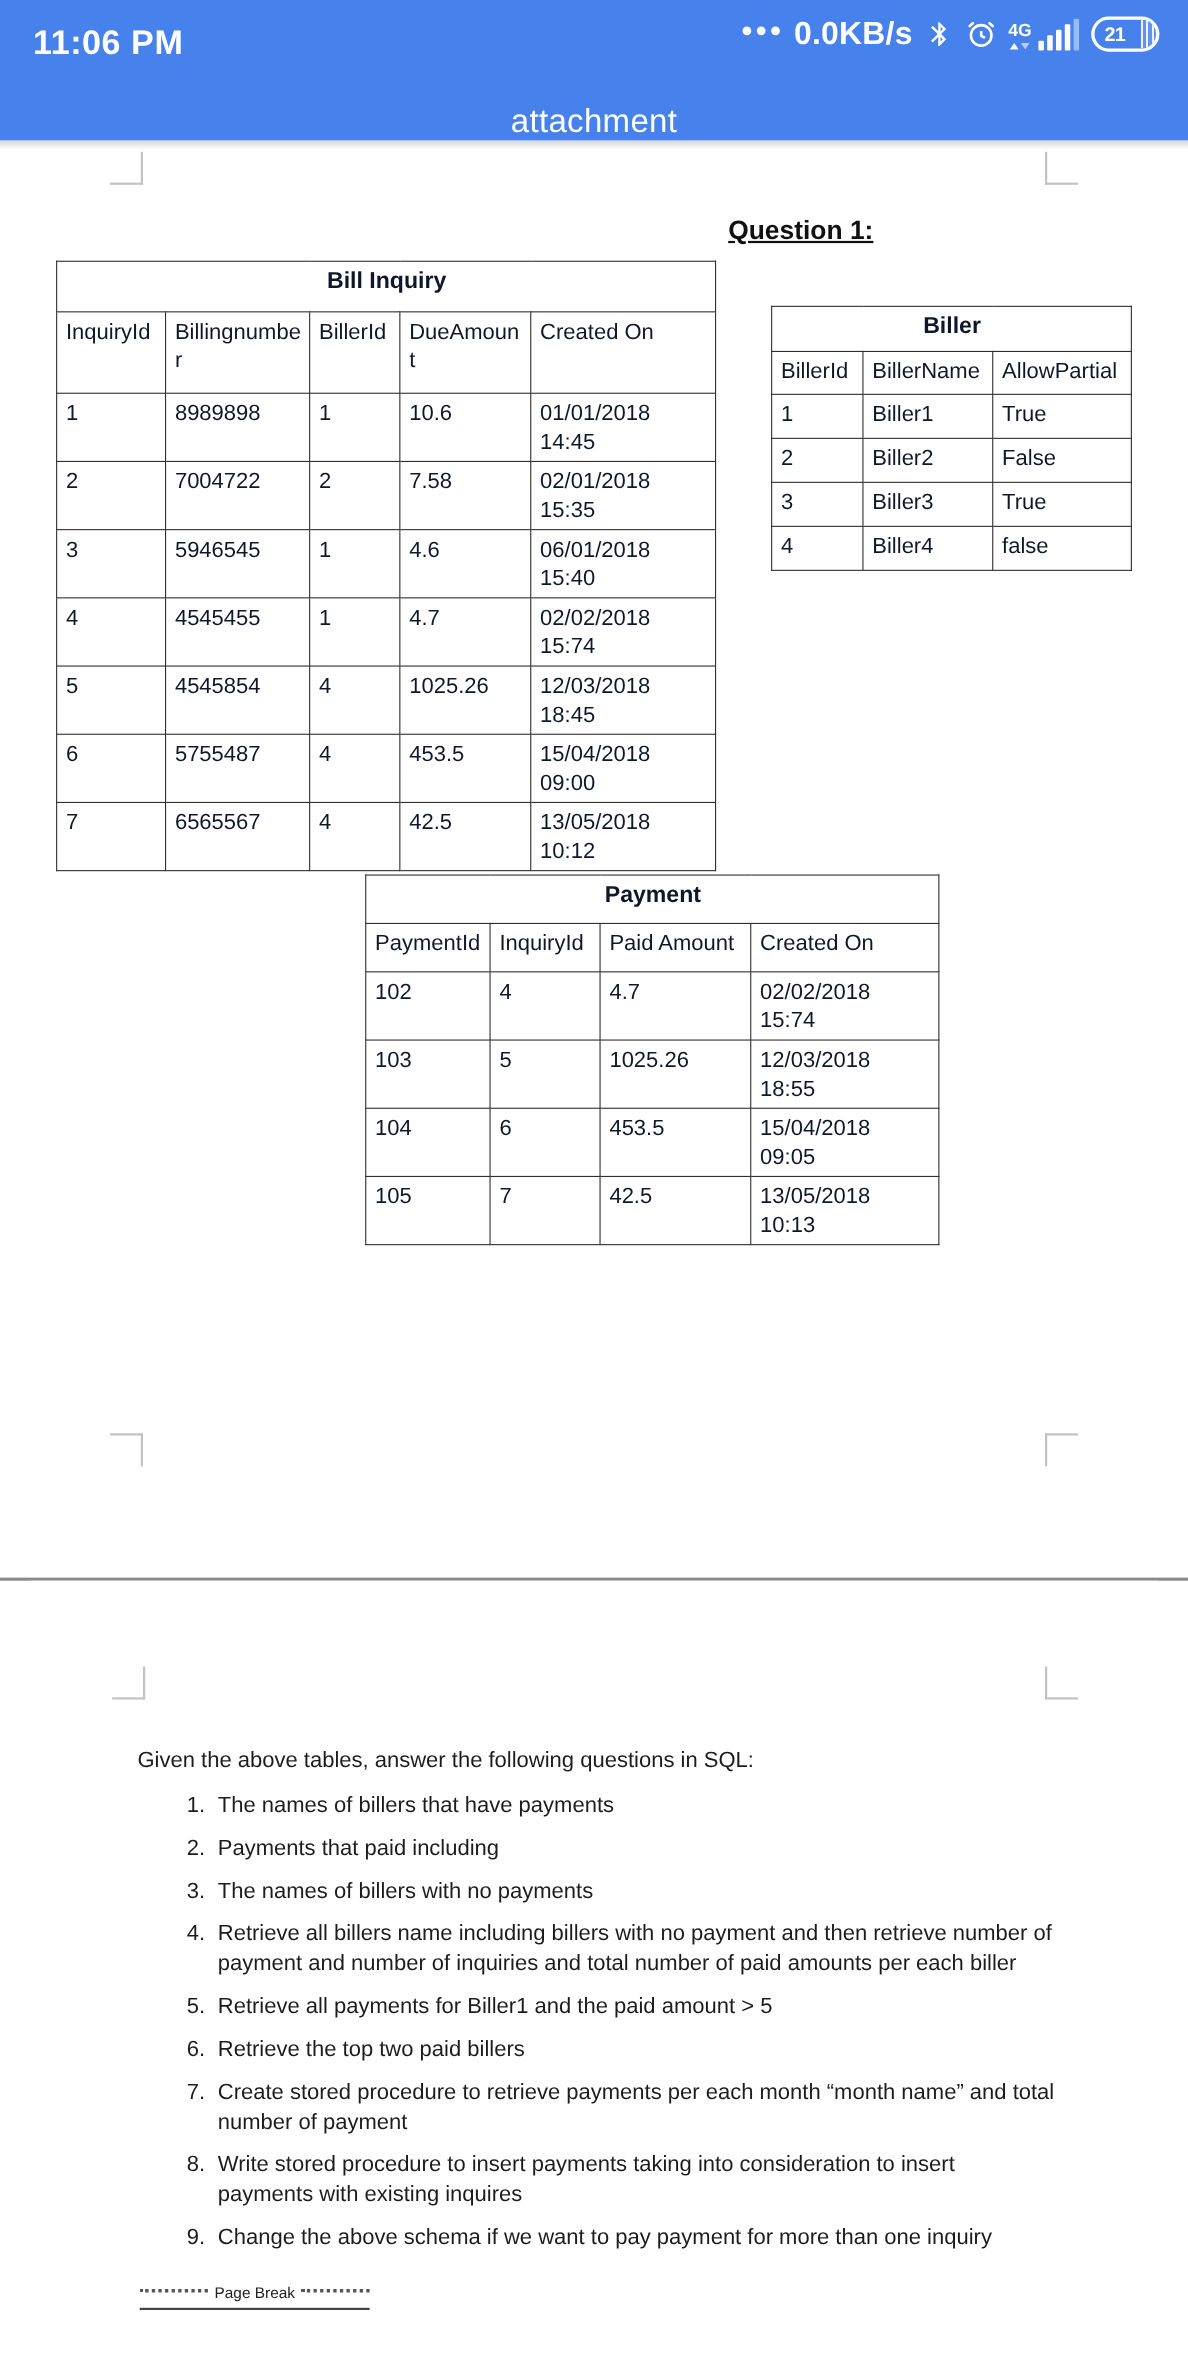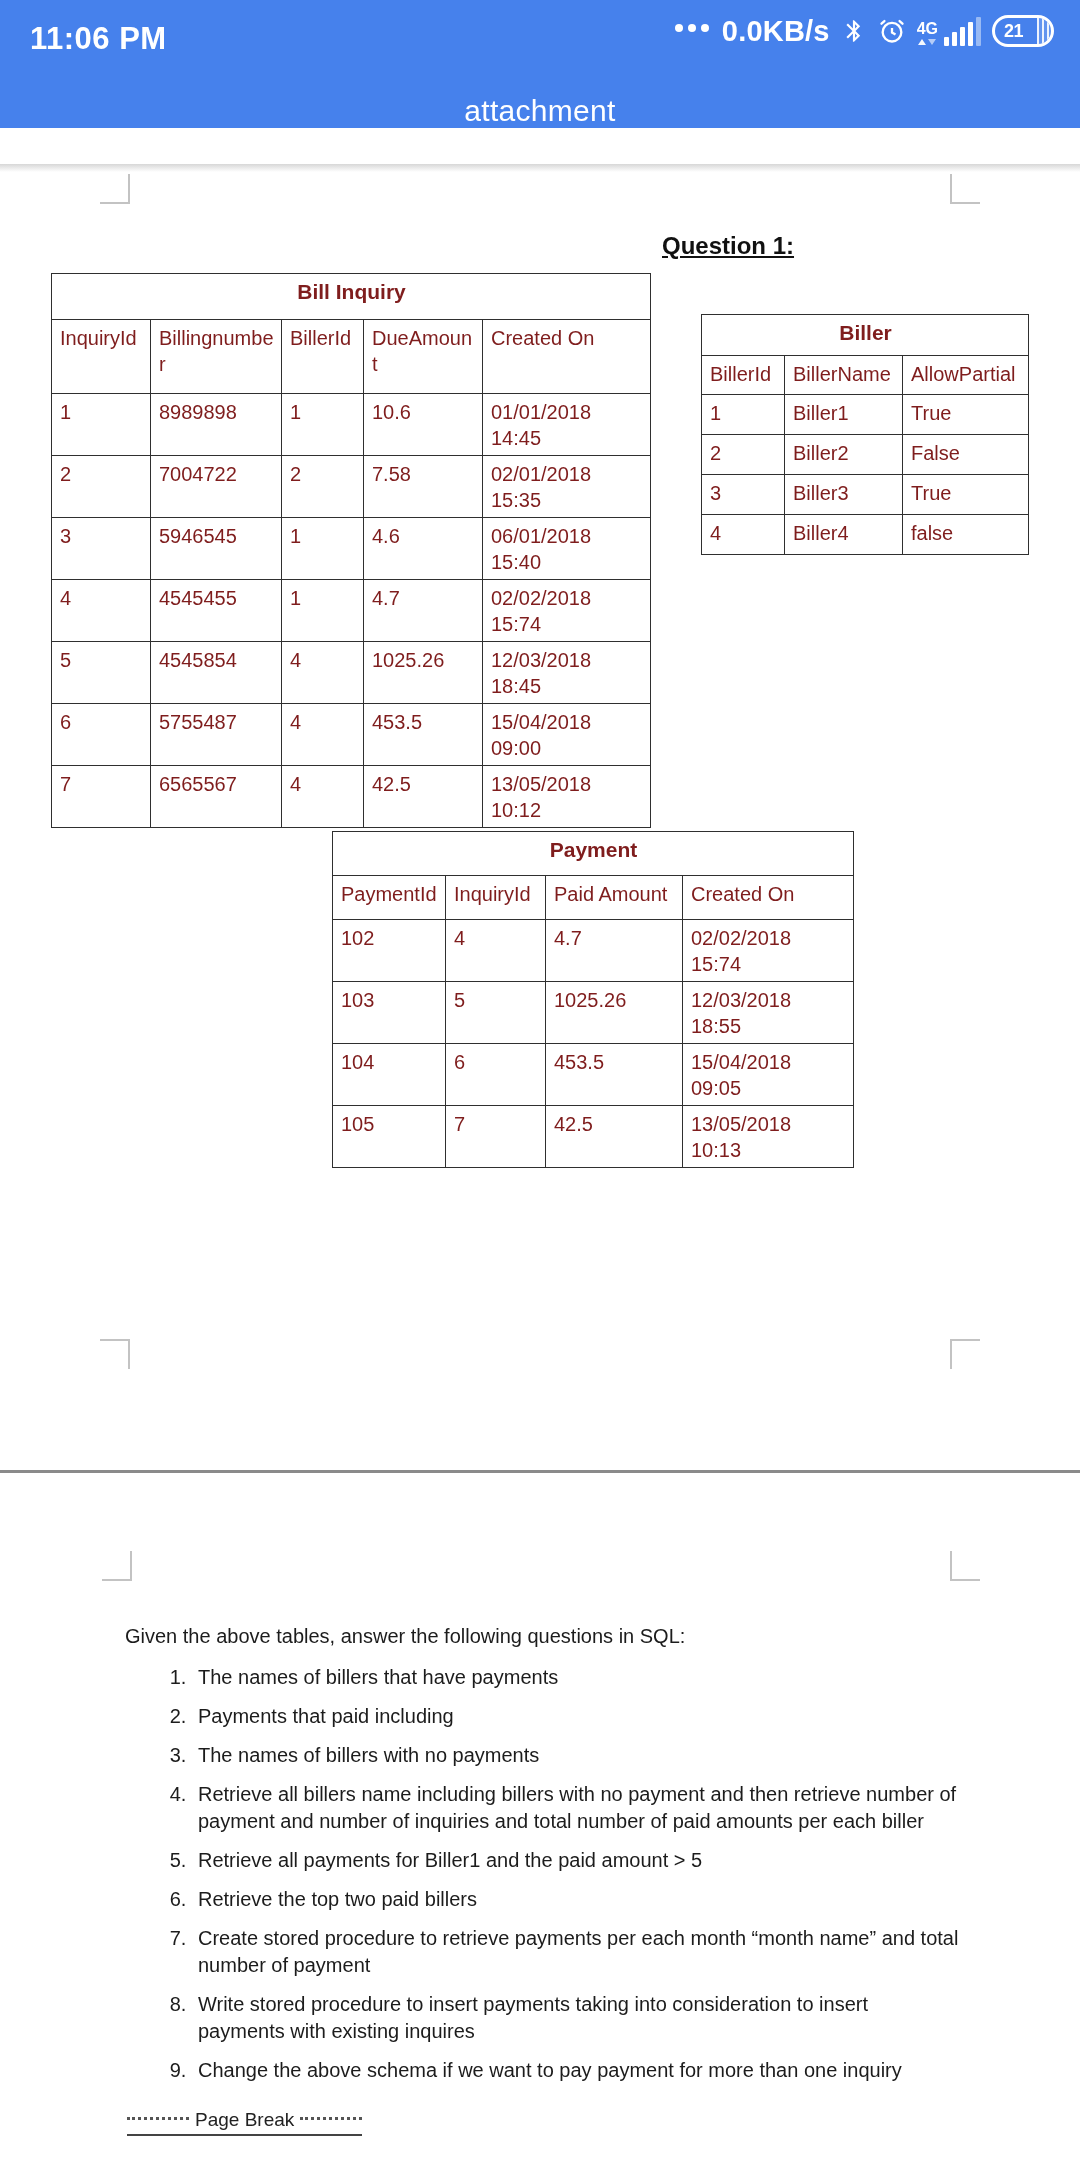--- a/index.html
+++ b/index.html
@@ -29,37 +29,37 @@
   .signal-bars i:nth-child(5){height:29px;background:rgba(255,255,255,.45)}
   .battery{position:relative;width:62px;height:32px;border:3px solid #fff;border-radius:17px;display:flex;align-items:center;box-sizing:border-box;overflow:hidden;}
   .battery-num{font-size:18px;font-weight:700;padding-left:9px;letter-spacing:-.5px;}
   .battery-fill{position:absolute;right:0;top:0;bottom:0;width:14px;background:repeating-linear-gradient(90deg,rgba(255,255,255,.9) 0 2px,rgba(255,255,255,.15) 2px 5px);}
   .title-row{position:absolute;top:56px;left:0;right:0;height:72px;display:flex;align-items:flex-end;justify-content:center;}
   .app-title{font-size:30px;font-weight:400;color:#fff;letter-spacing:.3px;}
 
   
   .document{position:relative;width:1080px;height:2032px;background:#fff;}
   .page{position:relative;background:#fff;}
-  .page1{height:1306px;margin-top:36px;}
+  .page1{height:1306px;}
   .page1 .top-shadow{position:absolute;top:0;left:0;right:0;height:8px;background:linear-gradient(#d7d7d7,rgba(255,255,255,0));}
   .page-divider{height:3px;background:#8a8a8a;}
   .page2{height:723px;border-radius:29px;}
 
   
   .mark{position:absolute;width:28px;height:28px;border:0 solid #c3c3c3;}
   .mark.tl{border-right-width:2px;border-bottom-width:2px;}
   .mark.tr{border-left-width:2px;border-bottom-width:2px;}
   .mark.bl{border-right-width:2px;border-top-width:2px;}
   .mark.br{border-left-width:2px;border-top-width:2px;}
 
   
   .q1-heading{position:absolute;left:662px;top:68px;font-size:24px;font-weight:700;color:#111;text-decoration:underline;}
 
   
-  .doc-table{position:absolute;border-collapse:collapse;table-layout:fixed;background:#fff;color:#7f1d1d;font-size:20px;line-height:26px;}
+  .doc-table{position:absolute;border-collapse:collapse;table-layout:fixed;background:#fff;color:#0f172a;font-size:20px;line-height:26px;}
   .doc-table th,.doc-table td{border:1px solid #2f2f2f;vertical-align:top;text-align:left;font-weight:400;padding:5px 7px 0 8px;word-break:break-word;overflow:hidden;box-sizing:border-box;}
   .doc-table td{white-space:pre-line;}
   .doc-table .title-cell{text-align:center;font-weight:700;font-size:21px;white-space:nowrap;}
   .tbl-bill{left:51px;top:109px;width:599px;}
   .tbl-bill .title-cell{height:46px;}
   .tbl-bill .header-cells th{height:74px;}
   .tbl-bill tbody td{height:62px;}
   .tbl-biller{left:701px;top:150px;width:327px;}
   .tbl-biller .title-cell{height:41px;}
   .tbl-biller .header-cells th{height:39px;}
@@ -69,21 +69,21 @@
   .tbl-payment .header-cells th{height:44px;}
   .tbl-payment tbody td{height:62px;}
 
   
   .p2-content{position:absolute;left:125px;top:150px;width:835px;color:#1c1c1c;font-size:20px;line-height:27px;}
   .p2-intro{margin:0 0 14px 0;}
   .q-list{margin:0;padding:0 0 0 67px;}
   .q-list li{margin-bottom:12px;padding-left:6px;}
   .page-break{position:absolute;left:127px;top:636px;display:flex;align-items:center;border-bottom:2px solid #444;padding-bottom:3px;}
   .page-break .dash{width:62px;border-top:3px dotted #555;margin-bottom:4px;}
-  .page-break .pb-label{font-size:19px;color:#222;padding:0 6px;line-height:22px;}
+  .page-break .pb-label{font-size:14px;color:#222;padding:0 6px;line-height:22px;}
 </style>
 </head>
 <body>
 
 <div class="screen">
 
   <div class="app-bar">
     <div class="status-row">
       <span class="status-time">11:06 PM</span>
       <div class="status-right">

